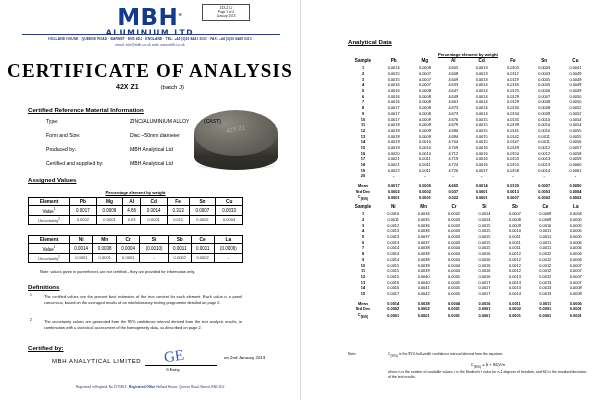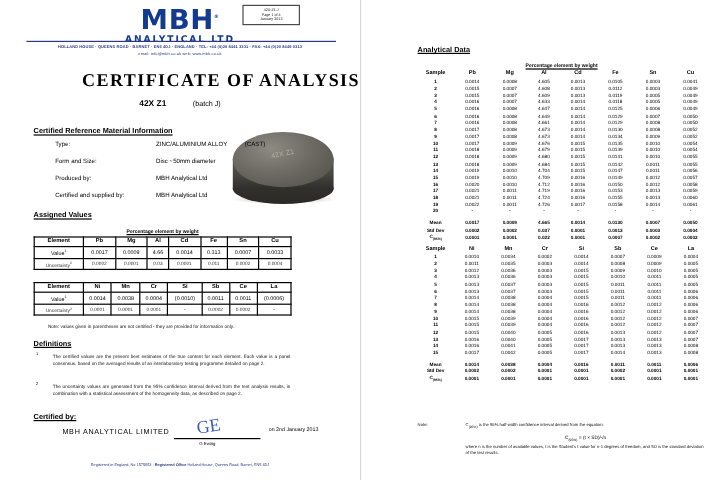--- a/index.html
+++ b/index.html
@@ -28,23 +28,23 @@
              font-size:7.6px;letter-spacing:1.6px;color:#123a8f;
              margin-top:-1px;}
   .addr{position:absolute;left:0;top:36px;width:300px;text-align:center;
         font-size:3.3px;color:#2b3a84;font-weight:bold;line-height:1.9;
         letter-spacing:.1px;}
   .addr .mail{font-weight:normal;}
   .bluebar{position:absolute;left:22px;top:34px;width:258px;height:.7px;
            background:#2b3a84;}
 
   
-  .title{position:absolute;left:0;top:60px;width:300px;text-align:right;
+  .title{position:absolute;left:0;top:60px;width:300px;text-align:center;
          font-family:"Liberation Serif", serif;font-weight:bold;
-         font-size:15px;letter-spacing:1.2px;}
+         font-size:19px;letter-spacing:1.2px;}
   .subtitle{position:absolute;left:0;top:83px;width:300px;text-align:center;
             font-size:7px;font-weight:bold;}
   .subtitle .batch{font-weight:normal;font-size:6px;margin-left:22px;}
 
   
   .sec-h{position:absolute;font-size:6.1px;font-weight:bold;
          text-decoration:underline;}
   #crm-h{left:28px;top:106px;}
   #assigned-h{left:28px;top:176px;}
   #defs-h{left:28px;top:283px;}
@@ -125,21 +125,21 @@
 <div class="page">
 
   <div class="left">
 
     <div class="refbox" id="ref-left" style="white-space:pre-line;">42X-Z1.J
 Page 1 of 4
 January 2013</div>
 
     <div class="logo">
       <div class="mbh"><span>MBH</span><span class="reg">®</span></div>
-      <div class="sub">ANALYTICAL LTD</div>
+      <div class="sub">ALUMINIUM LTD</div>
     </div>
 
     <div class="bluebar"></div>
     <div class="addr">
       <div>HOLLAND HOUSE · QUEENS ROAD · BARNET · EN5 4DJ · ENGLAND · TEL: +44 (0)20 8441 3331 · FAX: +44 (0)20 8449 0313</div>
       <div class="mail">email: info@mbh.co.uk   web: www.mbh.co.uk</div>
     </div>
 
     <div class="title">CERTIFICATE  OF  ANALYSIS</div>
     <div class="subtitle">

